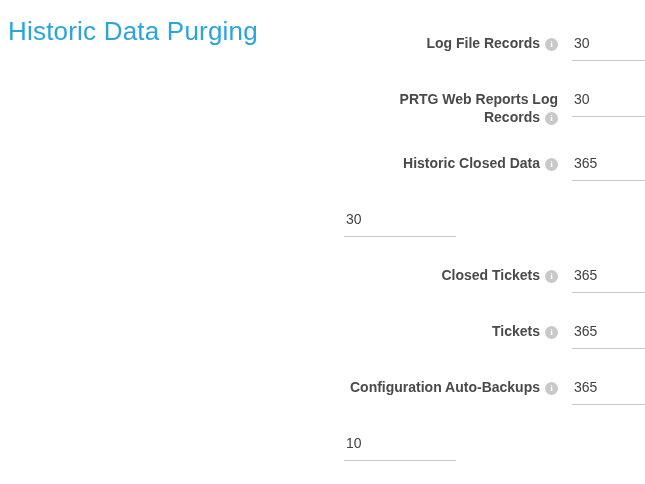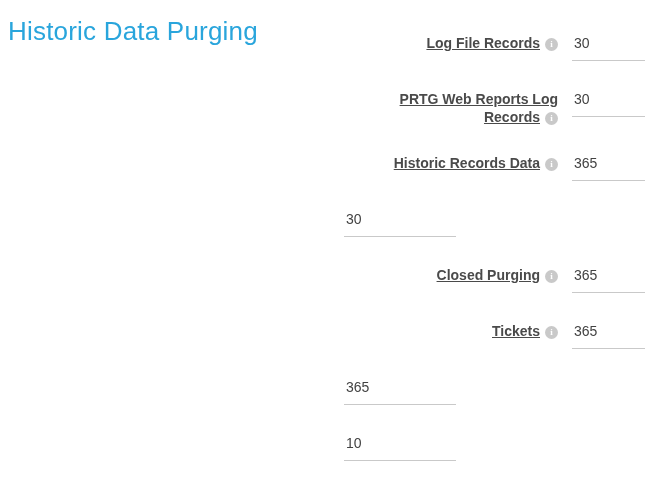--- a/index.html
+++ b/index.html
@@ -44,21 +44,20 @@
   }
 
   .label-cell {
     width: 228px;
     text-align: right;
     padding-top: 3px;
     font-size: 14px;
     font-weight: bold;
     line-height: 18px;
     color: var(--label-color, #4a4a4a);
-    text-decoration: underline;
   }
   .label-text { white-space: pre-line; }
 
   .info-icon {
     display: inline-block;
     width: 13px; height: 13px;
     margin-left: 5px;
     border-radius: 50%;
     background: var(--info-icon-bg, #c9c9c9);
     color: #ffffff;
@@ -110,52 +109,55 @@
       <span class="label-text">PRTG Web Reports Log
 Records</span><span class="info-icon">i</span>
     </div>
     <div class="input-wrap">
       <input type="text" value="30" style="">
     </div>
   </div>
 
   <div class="form-row">
     <div class="label-cell">
-      <span class="label-text">Historic Records Data</span><span class="info-icon">i</span>
+      <span class="label-text">Historic Closed Data</span><span class="info-icon">i</span>
     </div>
     <div class="input-wrap">
       <input type="text" value="365" style="">
     </div>
   </div>
 
   <div class="form-row">
     <div class="input-wrap">
       <input type="text" value="30" style="">
     </div>
   </div>
 
   <div class="form-row">
     <div class="label-cell">
-      <span class="label-text">Closed Purging</span><span class="info-icon">i</span>
+      <span class="label-text">Closed Tickets</span><span class="info-icon">i</span>
     </div>
     <div class="input-wrap">
       <input type="text" value="365" style="">
     </div>
   </div>
 
   <div class="form-row">
     <div class="label-cell">
       <span class="label-text">Tickets</span><span class="info-icon">i</span>
     </div>
     <div class="input-wrap">
       <input type="text" value="365" style="">
     </div>
   </div>
 
   <div class="form-row">
+    <div class="label-cell">
+      <span class="label-text">Configuration Auto-Backups</span><span class="info-icon">i</span>
+    </div>
     <div class="input-wrap">
       <input type="text" value="365" style="">
     </div>
   </div>
 
   <div class="form-row">
     <div class="input-wrap">
       <input type="text" value="10" style="">
     </div>
   </div>

